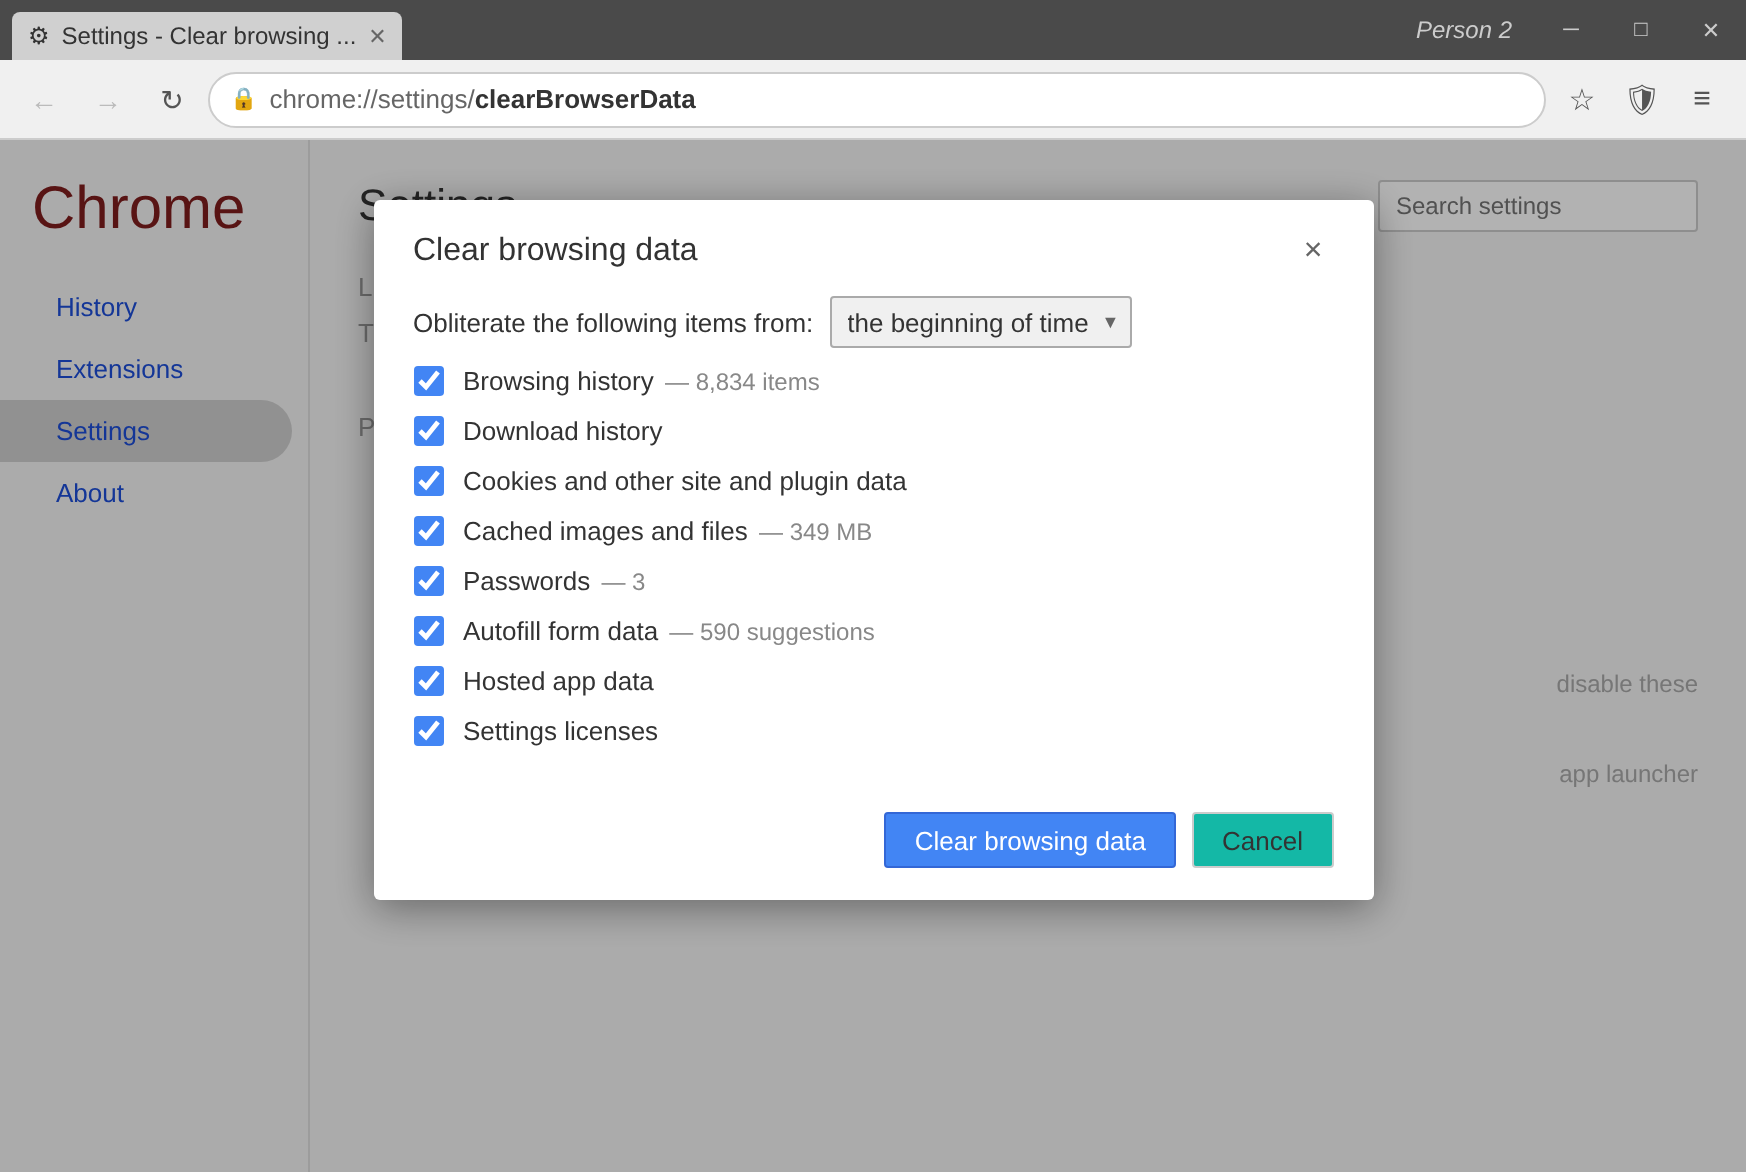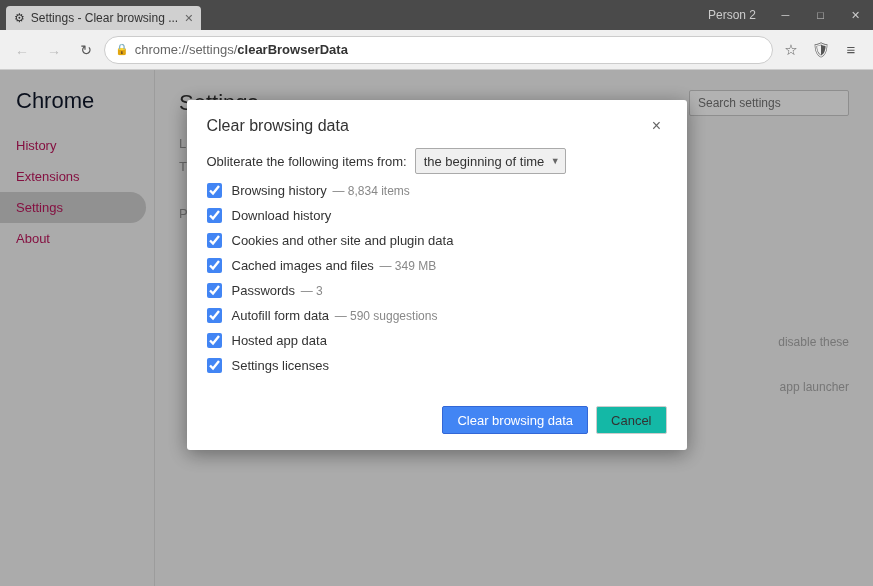--- a/index.html
+++ b/index.html
@@ -58,20 +58,21 @@
       font-size: 11px;
       cursor: pointer;
     }
     .person-btn {
       color: #ccc;
       font-size: 12px;
       padding: 0 12px;
       height: 20px;
       display: flex;
       align-items: center;
+      font-style: italic;
     }
 
     
     .navbar {
       height: 40px;
       background: #f0f0f0;
       display: flex;
       align-items: center;
       padding: 0 8px;
       gap: 4px;
@@ -130,29 +131,29 @@
     }
 
     
     .sidebar {
       width: 155px;
       background: #f5f5f5;
       padding: 10px 0;
       border-right: 1px solid #e0e0e0;
     }
     .sidebar-logo {
-      font-size: 22px;
-      color: #0f172a;
+      font-size: 30px;
+      color: #7f1d1d;
       padding: 8px 16px 16px 16px;
       font-weight: 300;
     }
     .sidebar-item {
-      padding: 8px 16px;
-      cursor: pointer;
-      color: #be185d;
+      padding: 8px 28px;
+      cursor: pointer;
+      color: #1d4ed8;
       font-size: 13px;
       border-radius: 0 20px 20px 0;
       margin-right: 8px;
     }
     .sidebar-item.active {
       background: #d0d0d0;
       font-weight: 500;
     }
 
     

